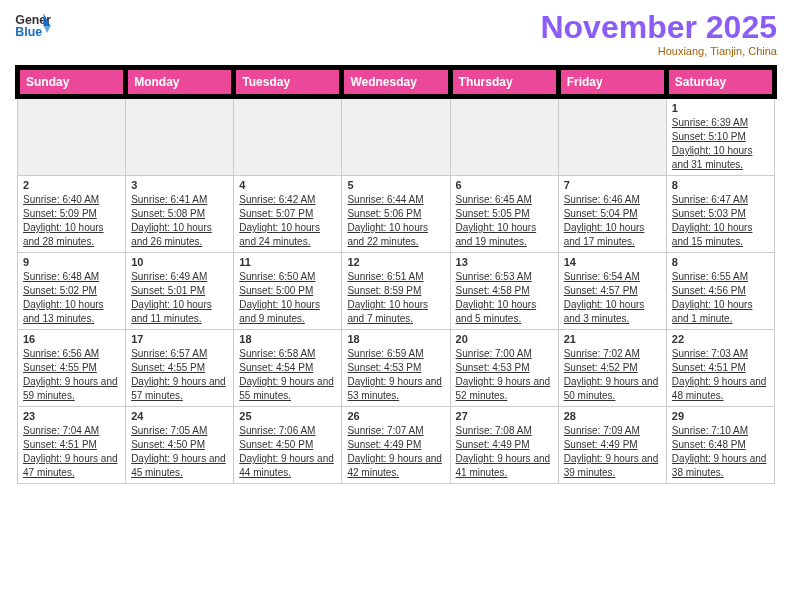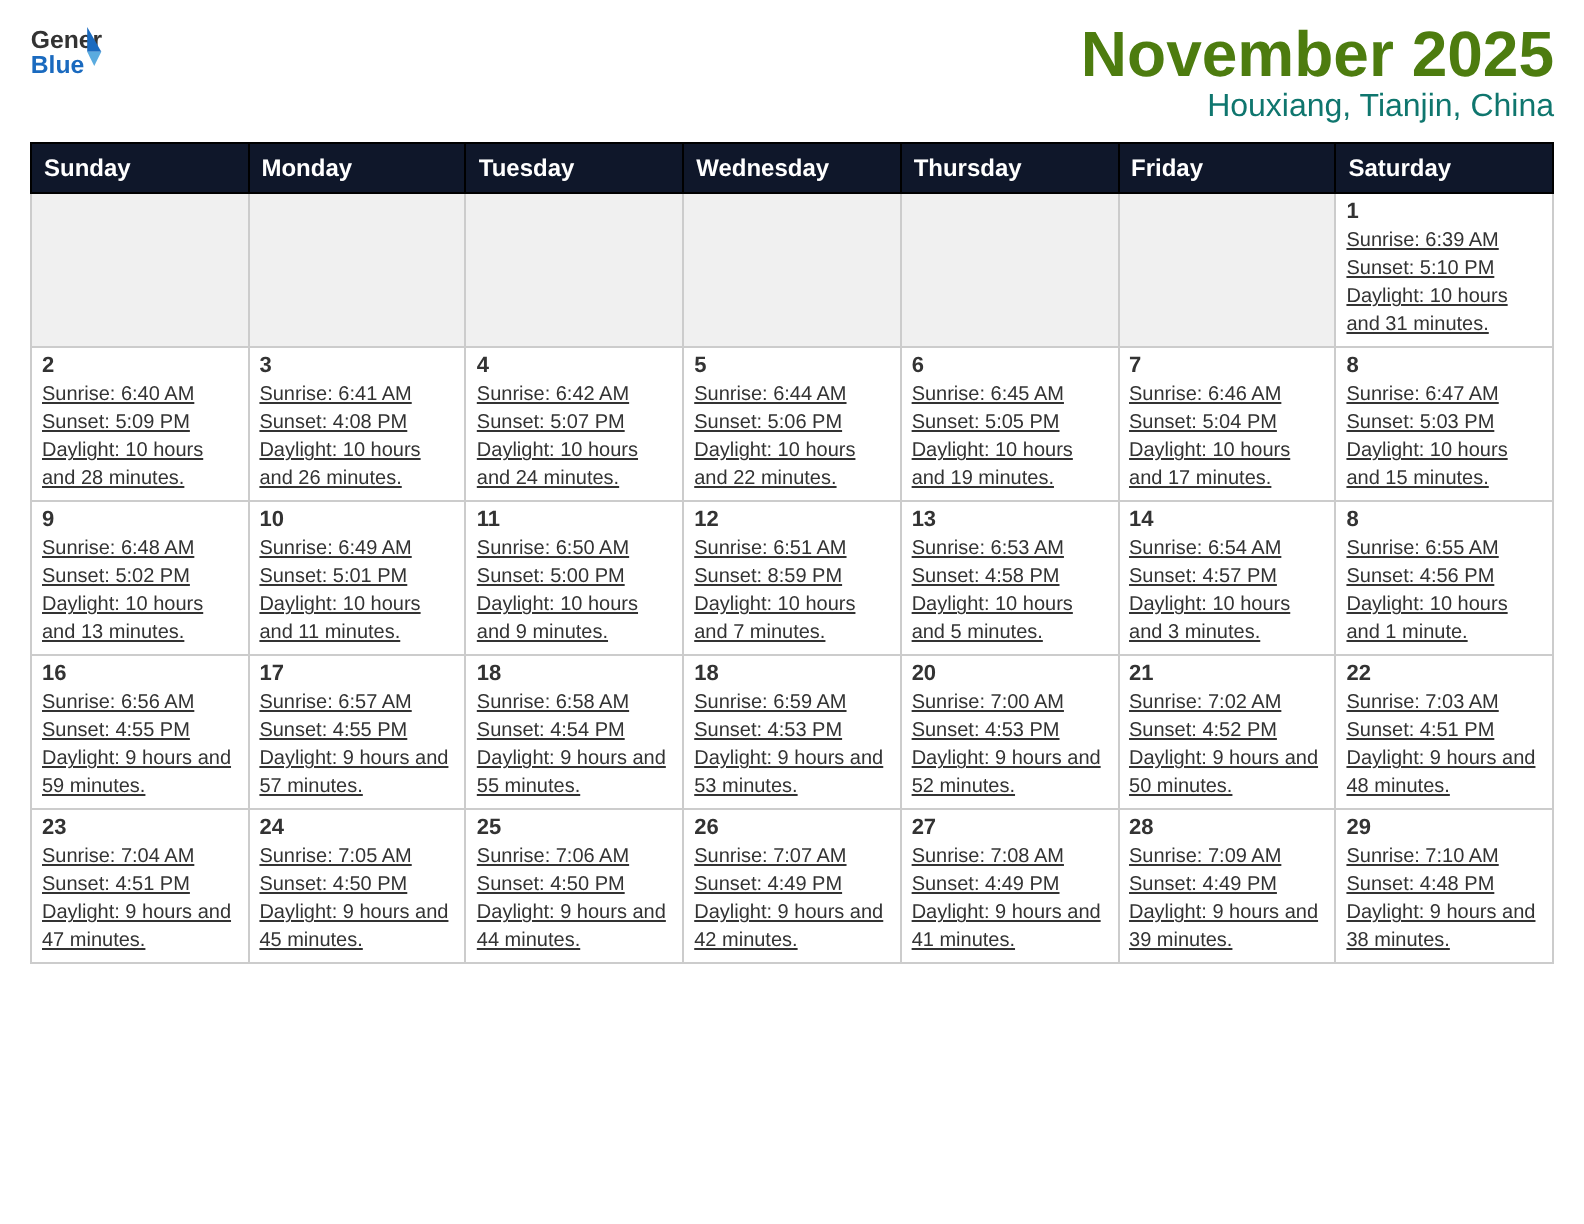--- a/index.html
+++ b/index.html
@@ -28,40 +28,40 @@
     .logo-icon {
       width: 36px;
       height: 30px;
     }
     .title-block {
       text-align: right;
     }
     .month-title {
       font-size: 32px;
       font-weight: bold;
-      color: #4d7c0f;
+      color: #8b5cf6;
       line-height: 1.1;
     }
     .location {
-      font-size: 16px;
-      color: #0f766e;
+      font-size: 11px;
+      color: #a16207;
     }
     .calendar {
       width: 100%;
       border-collapse: collapse;
       border: 1px solid #ccc;
     }
     .calendar th {
-      background: #0f172a;
+      background: #ec4899;
       color: #fff;
       font-size: 12px;
       font-weight: bold;
       text-align: left;
       padding: 5px 6px;
-      border: 1px solid #000000;
+      border: 5px solid #000000;
     }
     .calendar td {
       vertical-align: top;
       border: 1px solid #ccc;
       padding: 3px 5px;
       font-size: 9.5px;
       color: #333;
       width: calc(100% / 7);
       background: #fff;
       min-height: 70px;
@@ -135,21 +135,21 @@
         <tr>
           <td>
             <span class="day-num">2</span>
             <div class="day-info">Sunrise: 6:40 AM
 Sunset: 5:09 PM
 Daylight: 10 hours and 28 minutes.</div>
           </td>
           <td>
             <span class="day-num">3</span>
             <div class="day-info">Sunrise: 6:41 AM
-Sunset: 4:08 PM
+Sunset: 5:08 PM
 Daylight: 10 hours and 26 minutes.</div>
           </td>
           <td>
             <span class="day-num">4</span>
             <div class="day-info">Sunrise: 6:42 AM
 Sunset: 5:07 PM
 Daylight: 10 hours and 24 minutes.</div>
           </td>
           <td>
             <span class="day-num">5</span>
@@ -297,19 +297,19 @@
           </td>
           <td>
             <span class="day-num">28</span>
             <div class="day-info">Sunrise: 7:09 AM
 Sunset: 4:49 PM
 Daylight: 9 hours and 39 minutes.</div>
           </td>
           <td>
             <span class="day-num">29</span>
             <div class="day-info">Sunrise: 7:10 AM
-Sunset: 4:48 PM
+Sunset: 6:48 PM
 Daylight: 9 hours and 38 minutes.</div>
           </td>
         </tr>
       </tbody>
   </table>
 </div>
 
 </body></html>

